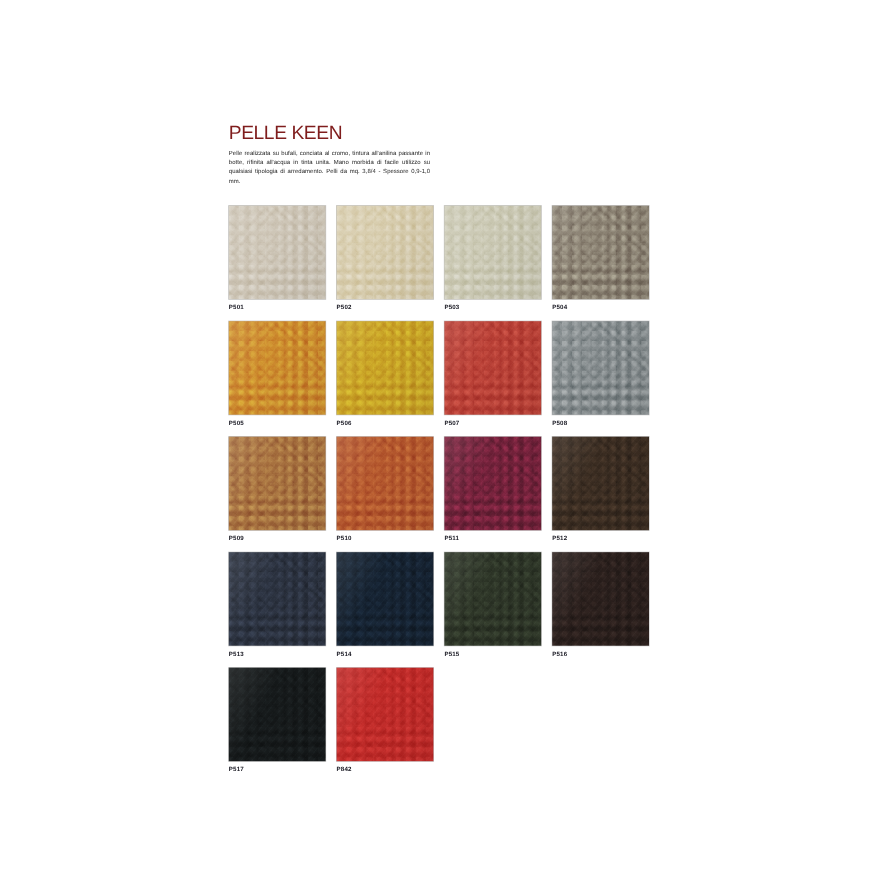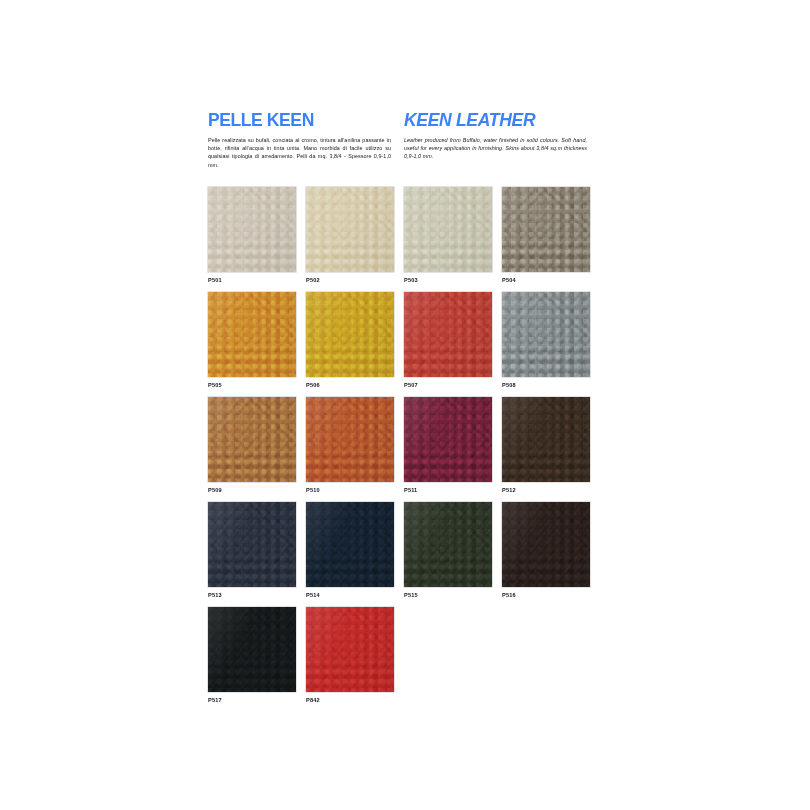--- a/index.html
+++ b/index.html
@@ -36,23 +36,23 @@
   .col-block {
     width: 196px;
     box-sizing: border-box;
   }
   .col-block.right { padding-left: 0px; }
 
   h1.title {
     margin: 0 0 7px 0;
     font-size: 17.5px;
     line-height: 18px;
-    font-weight: bold;
+    font-weight: normal;
     letter-spacing: -0.4px;
-    color: #3b82f6;
+    color: #7f1d1d;
     font-family: "Liberation Sans", sans-serif;
   }
   h1.title.italic {
     font-style: italic;
     letter-spacing: -0.3px;
   }
   p.desc {
     margin: 0;
     font-size: 5.4px;
     line-height: 8.2px;
@@ -130,24 +130,20 @@
 <body>
 
 <div id="sheet">
   <div id="content">
 
     <div class="headings">
       <div class="col-block">
         <h1 class="title">PELLE KEEN</h1>
         <p class="desc">Pelle realizzata su bufali, conciata al cromo, tintura all'anilina passante in botte, rifinita all'acqua in tinta unita. Mano morbida di facile utilizzo su qualsiasi tipologia di arredamento. Pelli da mq. 3,8/4 - Spessore 0,9-1,0 mm.</p>
       </div>
-      <div class="col-block right">
-        <h1 class="title italic">KEEN LEATHER</h1>
-        <p class="desc italic">Leather produced from Buffalo, water finished in solid colours. Soft hand, useful for every application in furnishing. Skins about 3,8/4 sq.m thickness 0,9-1,0 mm.</p>
-      </div>
     </div>
 
     <div id="grid">
         <div class="row">
           <div class="cell">
             <div class="swatch" style="background: rgb(206, 198, 183);">
               <div class="grain"></div>
               <div class="grain2"></div>
               <div class="sheen"></div>
             </div>

